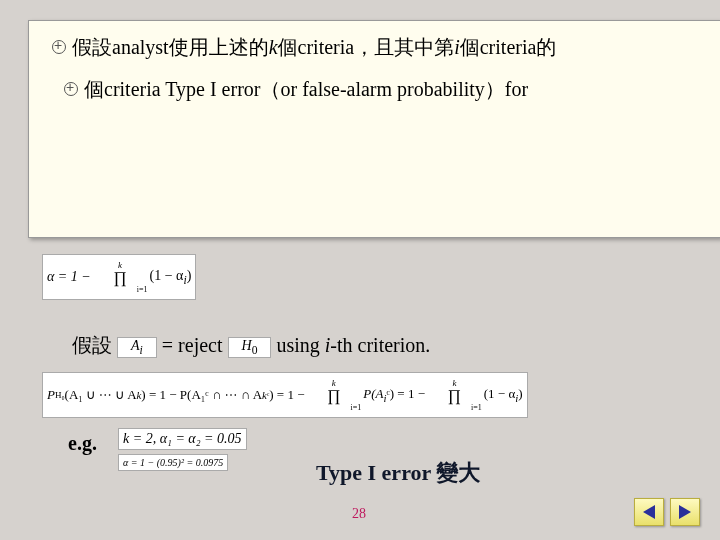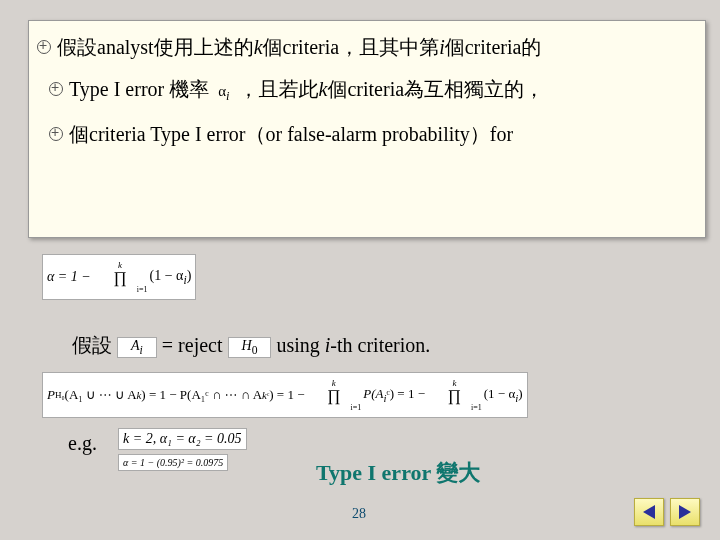--- a/index.html
+++ b/index.html
@@ -16,21 +16,21 @@
   }
   .content-box {
     position: absolute;
     left: 28px;
     top: 20px;
     width: 660px;
     height: 200px;
     background: #fffdee;
     border: 1px solid #999;
     box-shadow: 2px 2px 4px rgba(0,0,0,0.3);
-    padding: 8px 10px 8px 6px;
+    padding: 8px 10px 8px 21px;
   }
   .line {
     display: flex;
     align-items: baseline;
     margin: 4px 0 14px 0;
     line-height: 1.4;
   }
   .bullet {
     width: 16px;
     height: 16px;
@@ -88,35 +88,36 @@
     font-size: 14px;
     padding: 0 13px;
     vertical-align: middle;
     font-family: "Times New Roman", serif;
   }
   .eg-label {
     position: absolute;
     left: 68px;
     top: 432px;
     font-size: 20px;
+    font-weight: bold;
   }
   .red-bold {
     position: absolute;
     left: 316px;
     top: 458px;
-    color: #0f766e;
+    color: #0f172a;
     font-weight: bold;
     font-size: 22px;
   }
   .page-num {
     position: absolute;
     left: 352px;
     top: 506px;
     font-size: 14px;
-    color: #0c4a6e;
+    color: #be185d;
     text-align: right;
   }
   .nav {
     position: absolute;
     right: 20px;
     bottom: 14px;
     display: flex;
     gap: 6px;
   }
   .nav-btn {
@@ -155,30 +156,20 @@
   .prod .bot { font-size: 8px; margin-left: 44px; }
 </style>
 </head>
 <body>
 
 <div class="content-box">
   <div class="line">
     <span class="bullet"></span>
     <span>
       <span>假設analyst使用上述的</span><span class="ital">k</span><span>個criteria，且其中第</span><span class="ital">i</span><span>個criteria的</span>
-    </span>
-  </div>
-  <div class="line indent">
-    <span class="bullet"></span>
-    <span>
-      <span>Type I error 機率</span>
-      <span class="sub-alpha" style="font-size:15px;margin:0 4px;">
-        <span>α</span><sub style="font-style:italic;">i</sub>
-      </span>
-      <span>，且若此</span><span class="ital">k</span><span>個criteria為互相獨立的，</span>
     </span>
   </div>
   <div class="line indent">
     <span class="bullet"></span>
     <span>個criteria Type I error（or false-alarm probability）for</span>
   </div>
 </div>
 
 <div class="formula-block" style="left:42px; top:254px; height:40px;">
   <span style="font-style:italic;text-align:right;">α = 1 −</span>

